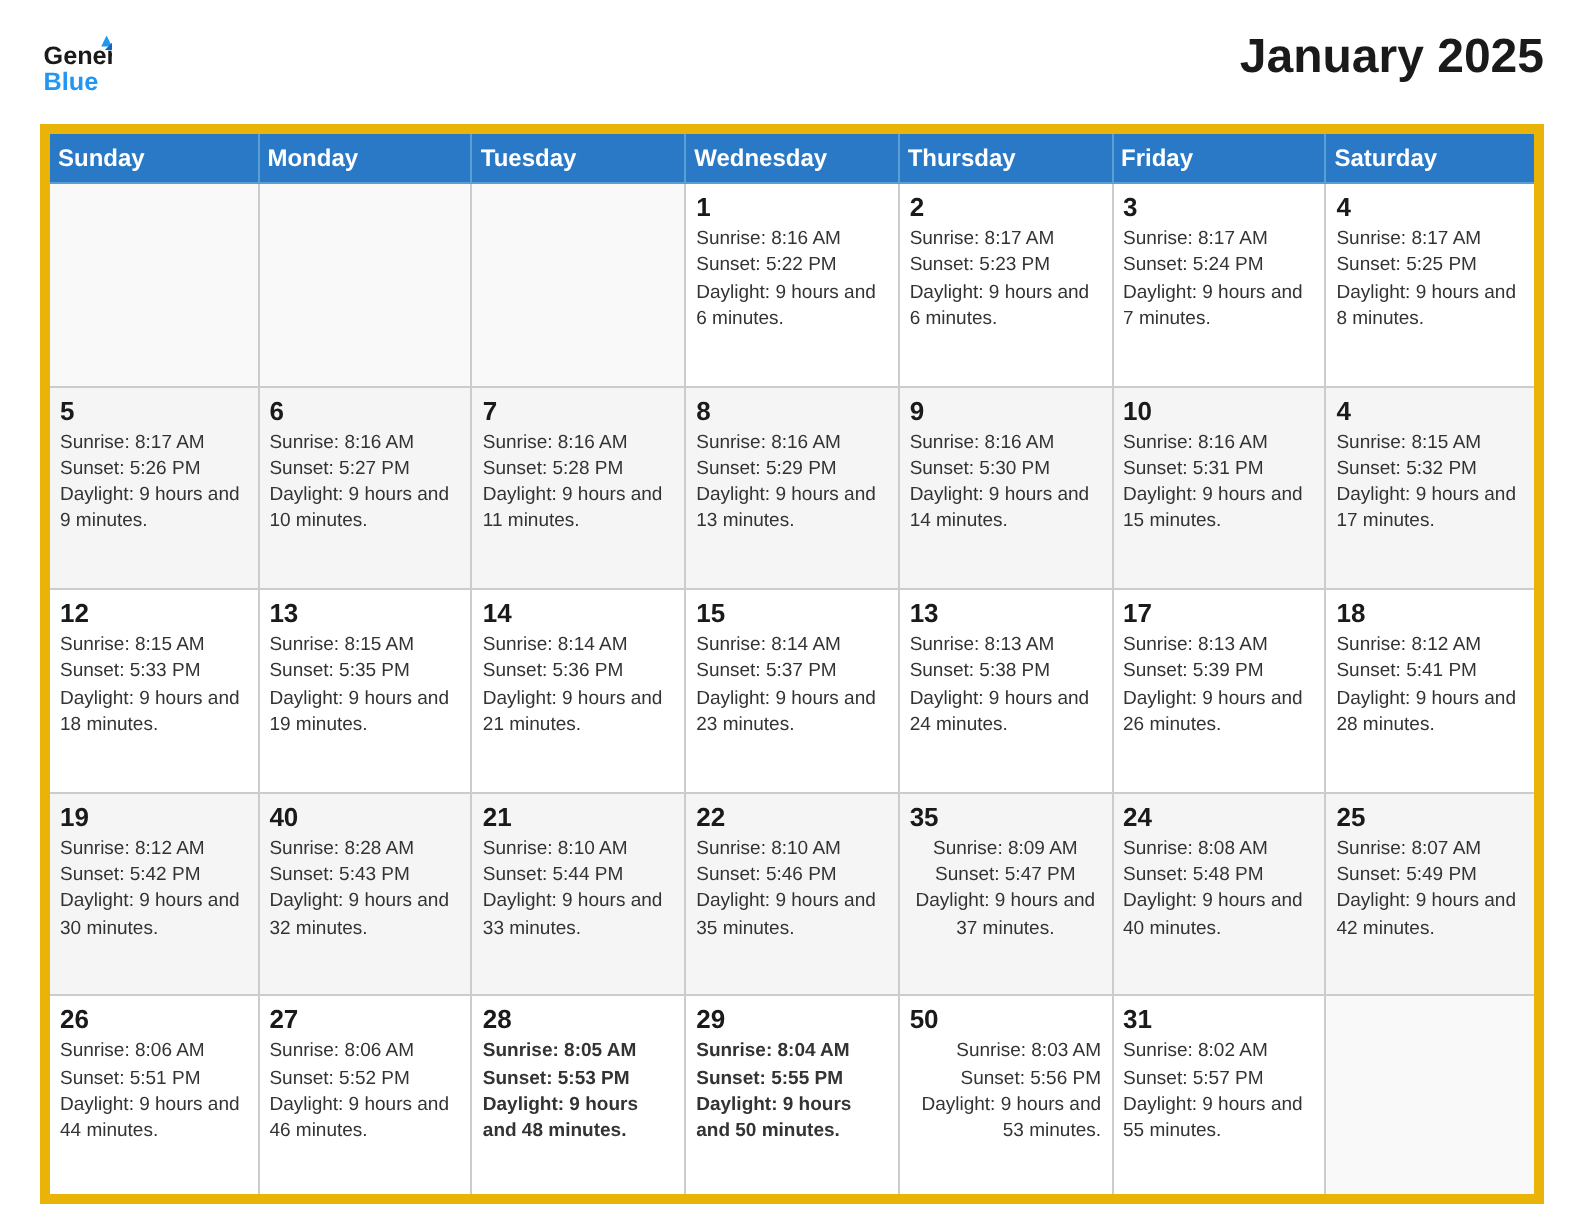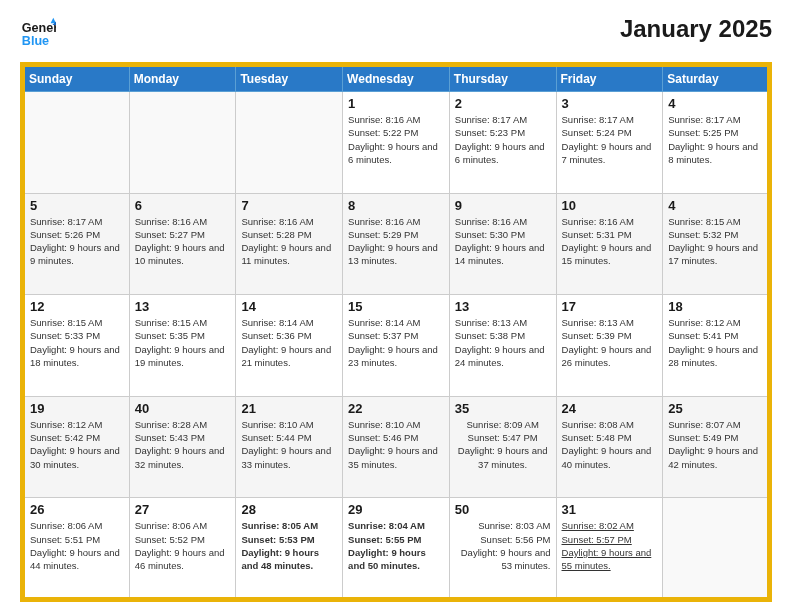--- a/index.html
+++ b/index.html
@@ -308,21 +308,21 @@
 Daylight: 9 hours and 50 minutes.</div>
           </td>
           <td>
             <div class="day-number">50</div>
             <div class="day-info" style="white-space: pre-line; text-align: right;">Sunrise: 8:03 AM
 Sunset: 5:56 PM
 Daylight: 9 hours and 53 minutes.</div>
           </td>
           <td>
             <div class="day-number">31</div>
-            <div class="day-info" style="white-space: pre-line; text-decoration: underline;">Sunrise: 8:02 AM
+            <div class="day-info" style="white-space: pre-line;">Sunrise: 8:02 AM
 Sunset: 5:57 PM
 Daylight: 9 hours and 55 minutes.</div>
           </td>
           <td class="empty-cell"></td>
         </tr>
       </tbody>
   </table>
 </div>
 
 </body></html>

